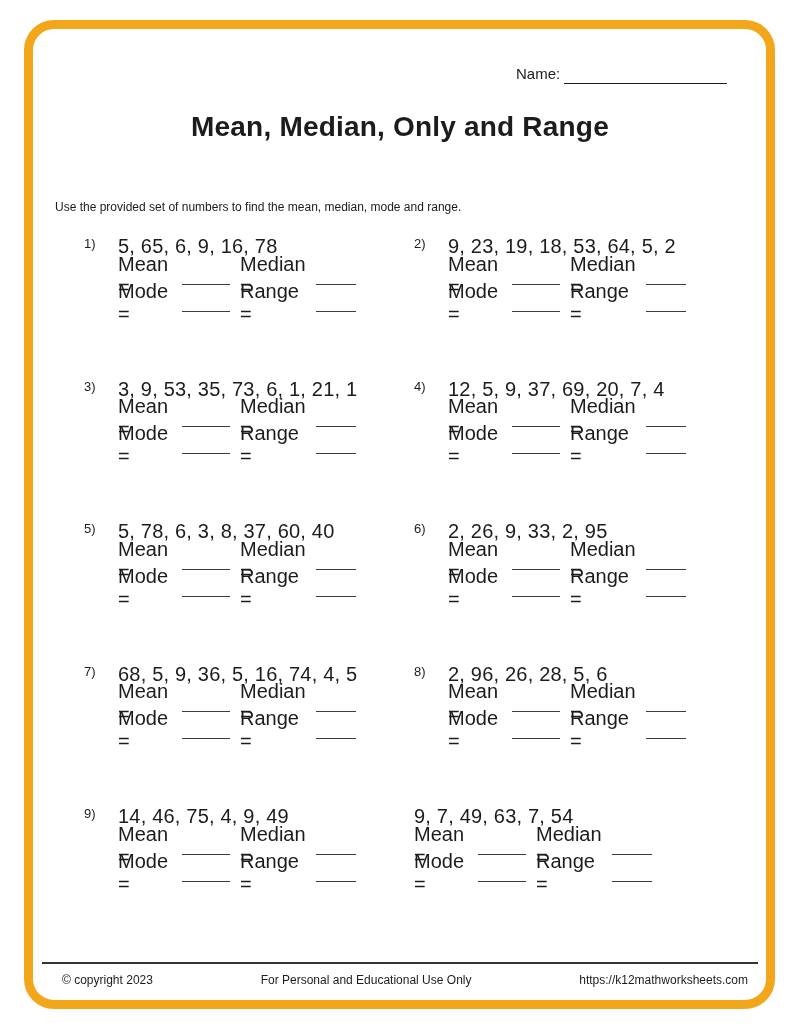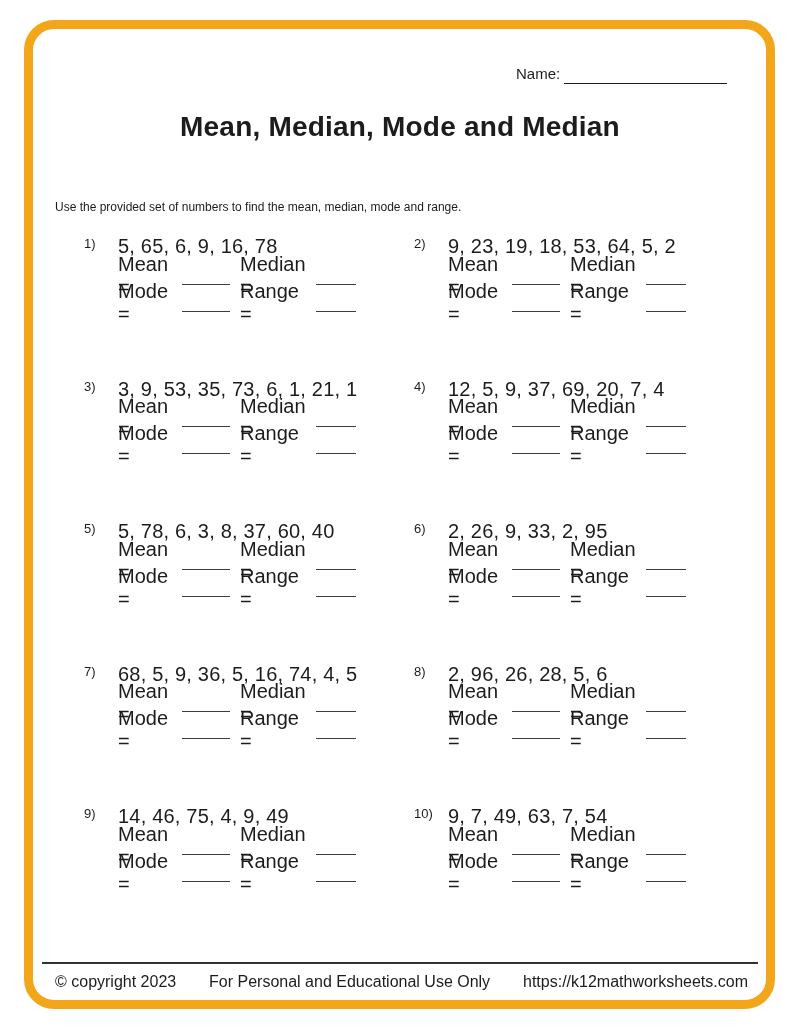--- a/index.html
+++ b/index.html
@@ -41,36 +41,36 @@
   .blank {
     display:inline-block; height:17px;
     border-bottom:1.6px solid var(--rule); margin-bottom:-1px;
   }
   .blank-w { width:48px; margin-right:10px; }
   .blank-n { width:40px; }
   .footer-rule {
     position:absolute; left:42px; right:42px; top:962px; height:2px; background:#333;
   }
   .footer-row {
-    position:absolute; left:55px; right:52px; top:973px;
-    display:flex; justify-content:space-between; font-size:16px;
+    position:absolute; left:62px; right:52px; top:973px;
+    display:flex; justify-content:space-between; font-size:12px;
   }
 </style>
 </head>
 <body>
 
 <div class="page-border"></div>
 
 <div class="name-row">
   <span class="lbl">Name:</span>
   <span class="name-blank"></span>
 </div>
 
 <div class="title">
-  <div>Mean, Median, Mode and Median</div>
+  <div>Mean, Median, Only and Range</div>
 </div>
 
 <div class="instruction">Use the provided set of numbers to find the mean, median, mode and range.</div>
 
 <div class="problems-grid">
   <div class="problem">
     <div class="pnum">1)</div>
     <div class="pbody">
       <div class="pset">5, 65, 6, 9, 16, 78</div>
       <div class="pline">
@@ -234,21 +234,20 @@
       <div class="pline">
         <span class="lab1">Mode =</span>
         <span class="blank blank-w"></span>
         <span class="lab2">Range =</span>
         <span class="blank blank-n"></span>
       </div>
     </div>
   </div>
 
   <div class="problem">
-    <div class="pnum">10)</div>
     <div class="pbody">
       <div class="pset">9, 7, 49, 63, 7, 54</div>
       <div class="pline">
         <span class="lab1">Mean =</span>
         <span class="blank blank-w"></span>
         <span class="lab2">Median =</span>
         <span class="blank blank-n"></span>
       </div>
       <div class="pline">
         <span class="lab1">Mode =</span>

